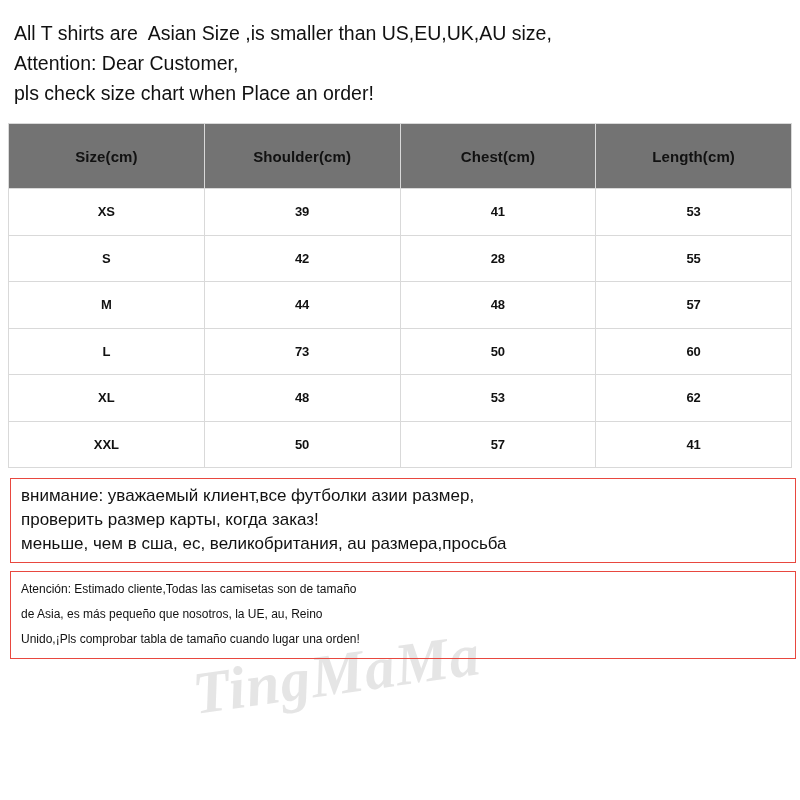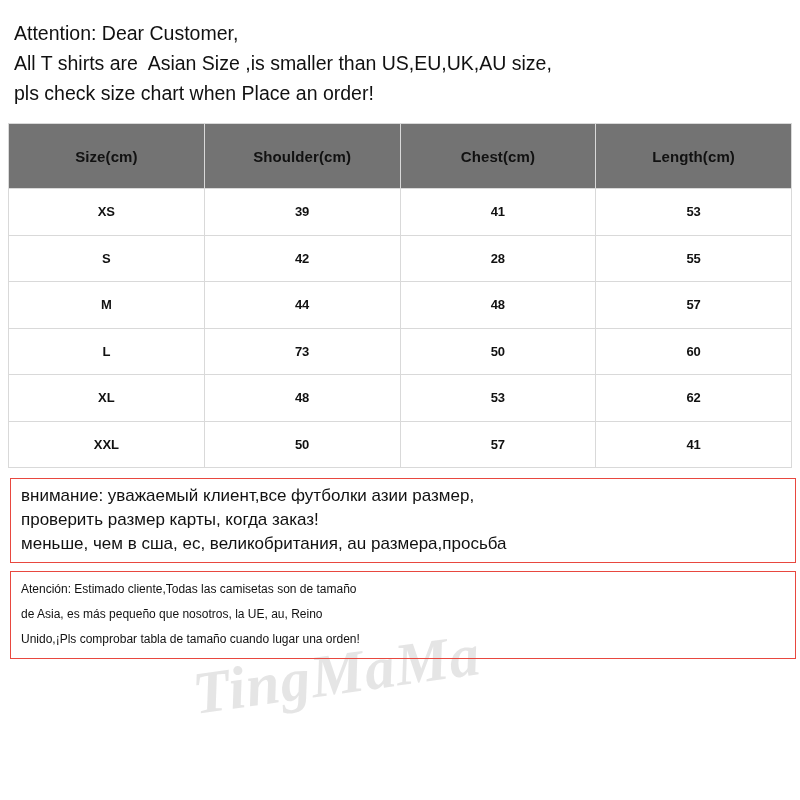--- a/index.html
+++ b/index.html
@@ -103,22 +103,22 @@
     z-index: 1;
     font-family: "Liberation Serif", serif;
   }
 </style>
 </head>
 <body>
 
 <div class="page">
 
   <div class="attention">
+    <div class="attention-line">All T shirts are  Asian Size ,is smaller than US,EU,UK,AU size,</div>
     <div class="attention-line">Attention: Dear Customer,</div>
-    <div class="attention-line">All T shirts are  Asian Size ,is smaller than US,EU,UK,AU size,</div>
     <div class="attention-line">pls check size chart when Place an order!</div>
   </div>
 
   <table class="size-table">
     <thead>
       <tr>
         <th>Size(cm)</th>
         <th>Shoulder(cm)</th>
         <th>Chest(cm)</th>
         <th>Length(cm)</th>

